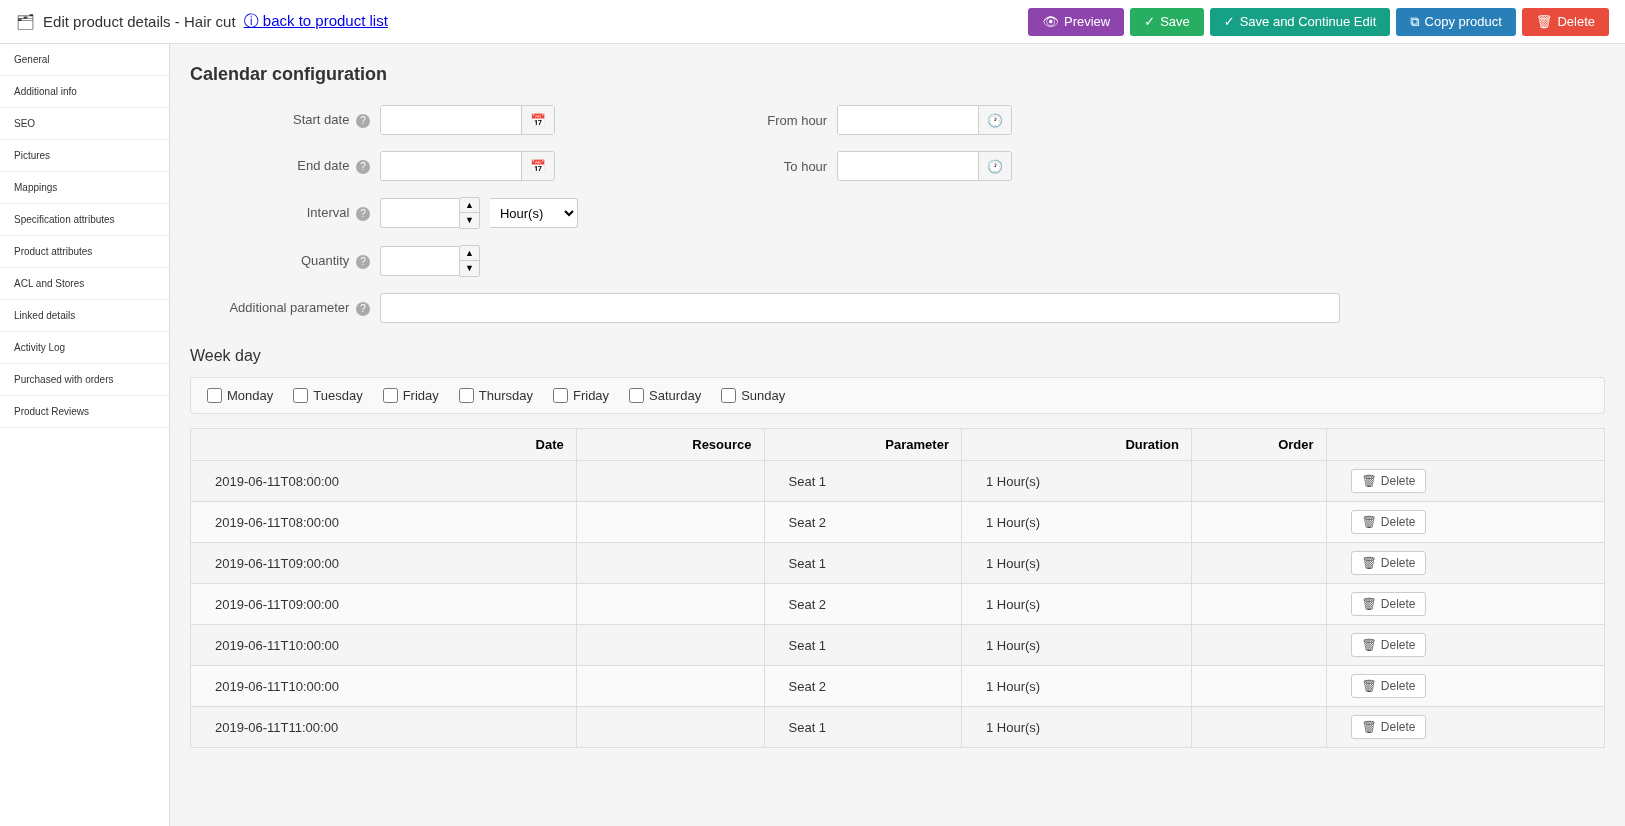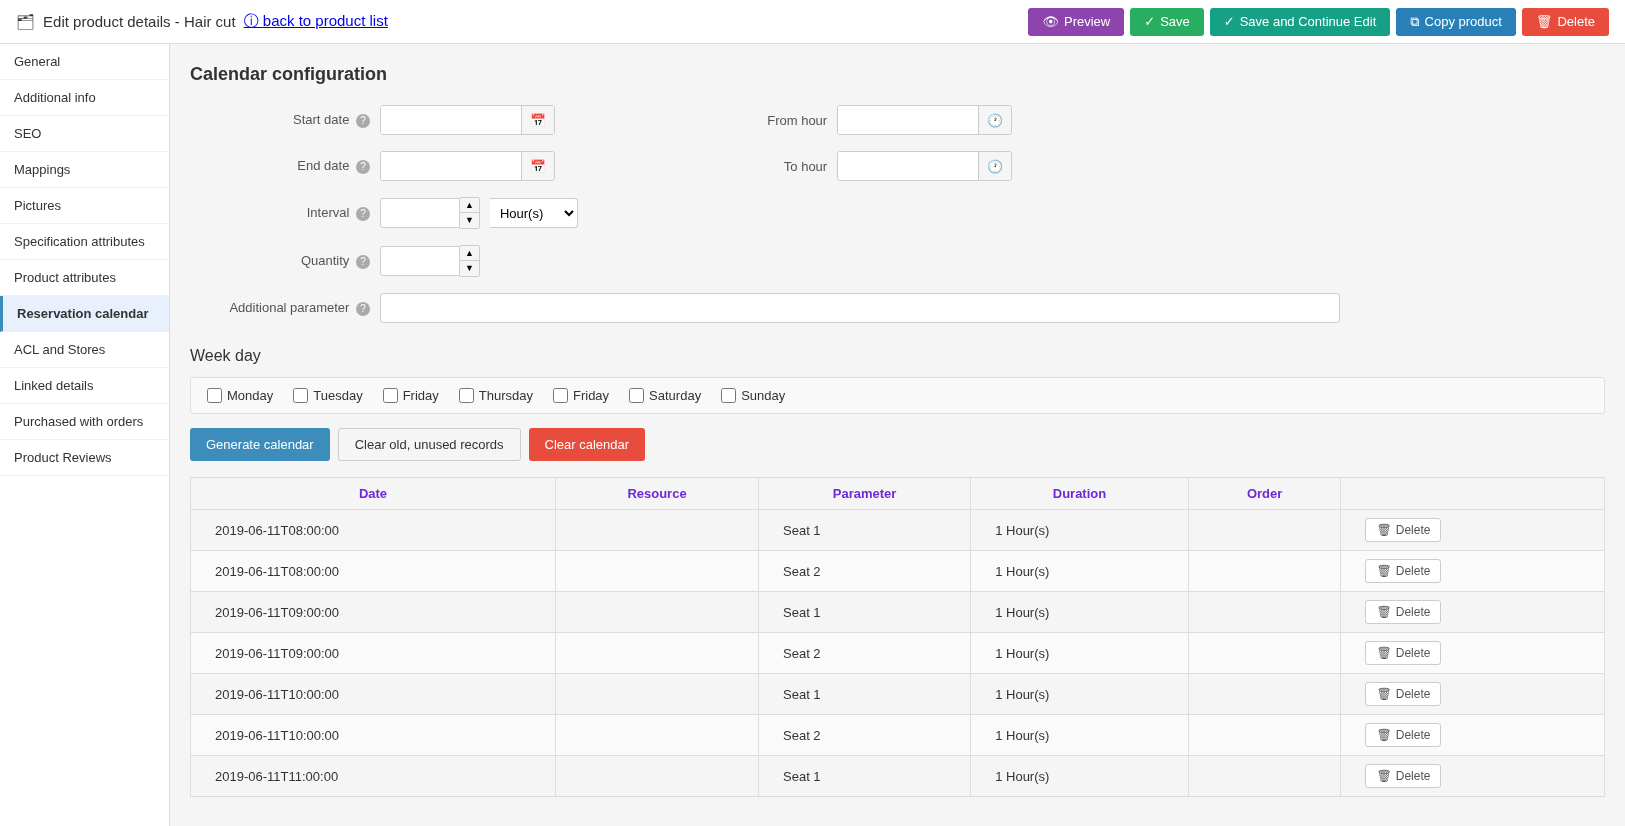--- a/index.html
+++ b/index.html
@@ -47,21 +47,21 @@
     .sidebar {
       width: 170px;
       background: #fff;
       border-right: 1px solid #ddd;
       flex-shrink: 0;
     }
     .sidebar-item {
       padding: 10px 14px;
       cursor: pointer;
       color: #333;
-      font-size: 13px;
+      font-size: 10px;
       border-bottom: 1px solid #f0f0f0;
     }
     .sidebar-item.active { background: #e8f0fe; font-weight: bold; border-left: 3px solid #3c8dbc; }
 
     
     .main { flex: 1; padding: 20px; overflow-y: auto; }
 
     .section-title {
       font-size: 18px;
       font-weight: bold;
@@ -238,25 +238,25 @@
     .calendar-actions { display: flex; gap: 8px; margin-bottom: 16px; }
     .btn-generate { background: #3c8dbc; color: #fff; border: none; border-radius: 3px; padding: 8px 16px; cursor: pointer; font-size: 13px; }
     .btn-clear-unused { background: #f5f5f5; color: #333; border: 1px solid #ccc; border-radius: 3px; padding: 8px 16px; cursor: pointer; font-size: 13px; }
     .btn-clear-cal { background: #e74c3c; color: #fff; border: none; border-radius: 3px; padding: 8px 16px; cursor: pointer; font-size: 13px; }
 
     
     .data-table { width: 100%; border-collapse: collapse; border: 1px solid #ddd; }
     .data-table th {
       background: #f5f5f5;
       border: 1px solid #ddd;
-      padding: 8px 18px;
-      text-align: center;
+      padding: 8px 12px;
+      text-align: right;
       font-weight: bold;
       font-size: 13px;
-      color: #6d28d9;
+      color: #000000;
     }
     .data-table td {
       border: 1px solid #ddd;
       padding: 8px 24px;
       font-size: 13px;
       color: #333;
     }
     .data-table tr:nth-child(even) td { background: #fafafa; }
     .btn-delete-row {
       background: #fff;
@@ -305,27 +305,27 @@
     </button>
   </div>
 </div>
 
 <div class="layout">
 
   <div class="sidebar">
     <div class="sidebar-item">General</div>
     <div class="sidebar-item">Additional info</div>
     <div class="sidebar-item">SEO</div>
+    <div class="sidebar-item">Pictures</div>
     <div class="sidebar-item">Mappings</div>
-    <div class="sidebar-item">Pictures</div>
     <div class="sidebar-item">Specification attributes</div>
     <div class="sidebar-item">Product attributes</div>
-    <div class="sidebar-item active">Reservation calendar</div>
     <div class="sidebar-item">ACL and Stores</div>
     <div class="sidebar-item">Linked details</div>
+    <div class="sidebar-item">Activity Log</div>
     <div class="sidebar-item">Purchased with orders</div>
     <div class="sidebar-item">Product Reviews</div>
   </div>
 
   <div class="main">
     <div class="section-title">Calendar configuration</div>
 
     <div class="row-form">
       <div class="form-group">
         <label class="form-label">
@@ -438,25 +438,20 @@
         <div class="day-checkbox">
           <input type="checkbox" style="">
           <span>Saturday</span>
         </div>
         <div class="day-checkbox">
           <input type="checkbox" style="">
           <span>Sunday</span>
         </div>
       </div>
 
-      <div class="calendar-actions">
-        <button class="btn-generate">Generate calendar</button>
-        <button class="btn-clear-unused">Clear old, unused records</button>
-        <button class="btn-clear-cal">Clear calendar</button>
-      </div>
 
       <table class="data-table">
         <thead>
           <tr>
             <th>Date</th>
             <th>Resource</th>
             <th>Parameter</th>
             <th>Duration</th>
             <th>Order</th>
             <th></th>

